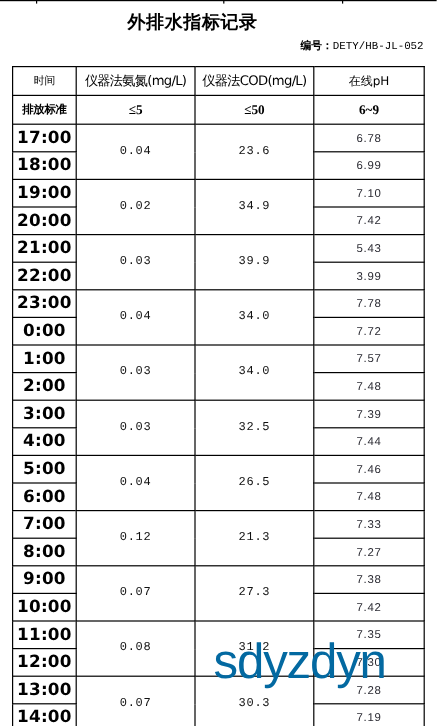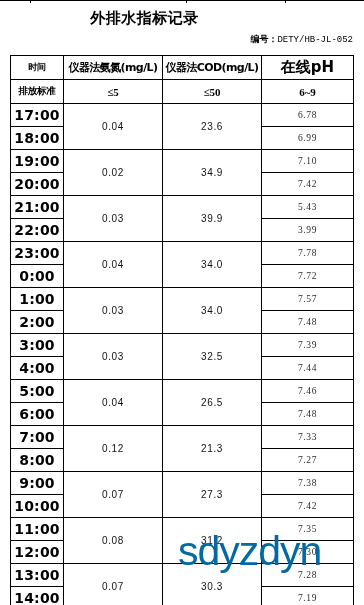--- a/index.html
+++ b/index.html
@@ -31,21 +31,21 @@
     top: -1px;
     width: 1px;
     height: 3px;
     background: #000;
   }
 
   
   .doc-title {
     position: absolute;
     top: 9px;
-    left: 0;
+    left: 16px;
     width: 289px;
     text-align: center;
     font-family: "DejaVu Sans", "Liberation Sans", sans-serif;
     font-size: 15px;
     font-weight: bold;
     letter-spacing: 0.5px;
     line-height: 19px;
   }
 
   
@@ -86,33 +86,33 @@
   }
 
   col.c-time { width: 53px; }
   col.c-nh   { width: 99px; }
   col.c-cod  { width: 99px; }
   col.c-ph   { width: 92px; }
 
   
   .hdr td {
     font-family: "DejaVu Sans", "Liberation Sans", sans-serif;
-    font-weight: bold;
+    font-weight: normal;
     font-size: 9px;
     height: 24px;
     letter-spacing: -0.2px;
     margin-left: 32px;
   }
   .hdr td.unit-head {
     font-size: 11px;
     letter-spacing: -0.6px;
     white-space: nowrap;
   }
   .hdr td.ph-head {
-    font-size: 15px;
+    font-size: 10px;
     letter-spacing: 0px;
   }
 
   .std-row td {
     font-family: "DejaVu Sans", "Liberation Sans", sans-serif;
     font-weight: bold;
     font-size: 9.5px;
     height: 24px;
   }
   .std-row td.std-label {
@@ -126,27 +126,27 @@
   }
 
   
   td.time-cell {
     font-family: "DejaVu Sans", "Liberation Sans", sans-serif;
     font-weight: bold;
     font-size: 14px;
     letter-spacing: 0.2px;
   }
   td.val-cell {
-    font-family: Liberation Sans, sans-serif;
+    font-family: Liberation Mono, monospace;
     font-size: 10px;
     letter-spacing: 0.6px;
     color: #111;
   }
   td.ph-cell {
-    font-family: Liberation Serif, serif;
+    font-family: Liberation Sans, sans-serif;
     font-size: 9.5px;
     letter-spacing: 0.6px;
     color: #2b2b33;
   }
 
   
   .watermark {
     position: absolute;
     left: 178px;
     top: 531px;

